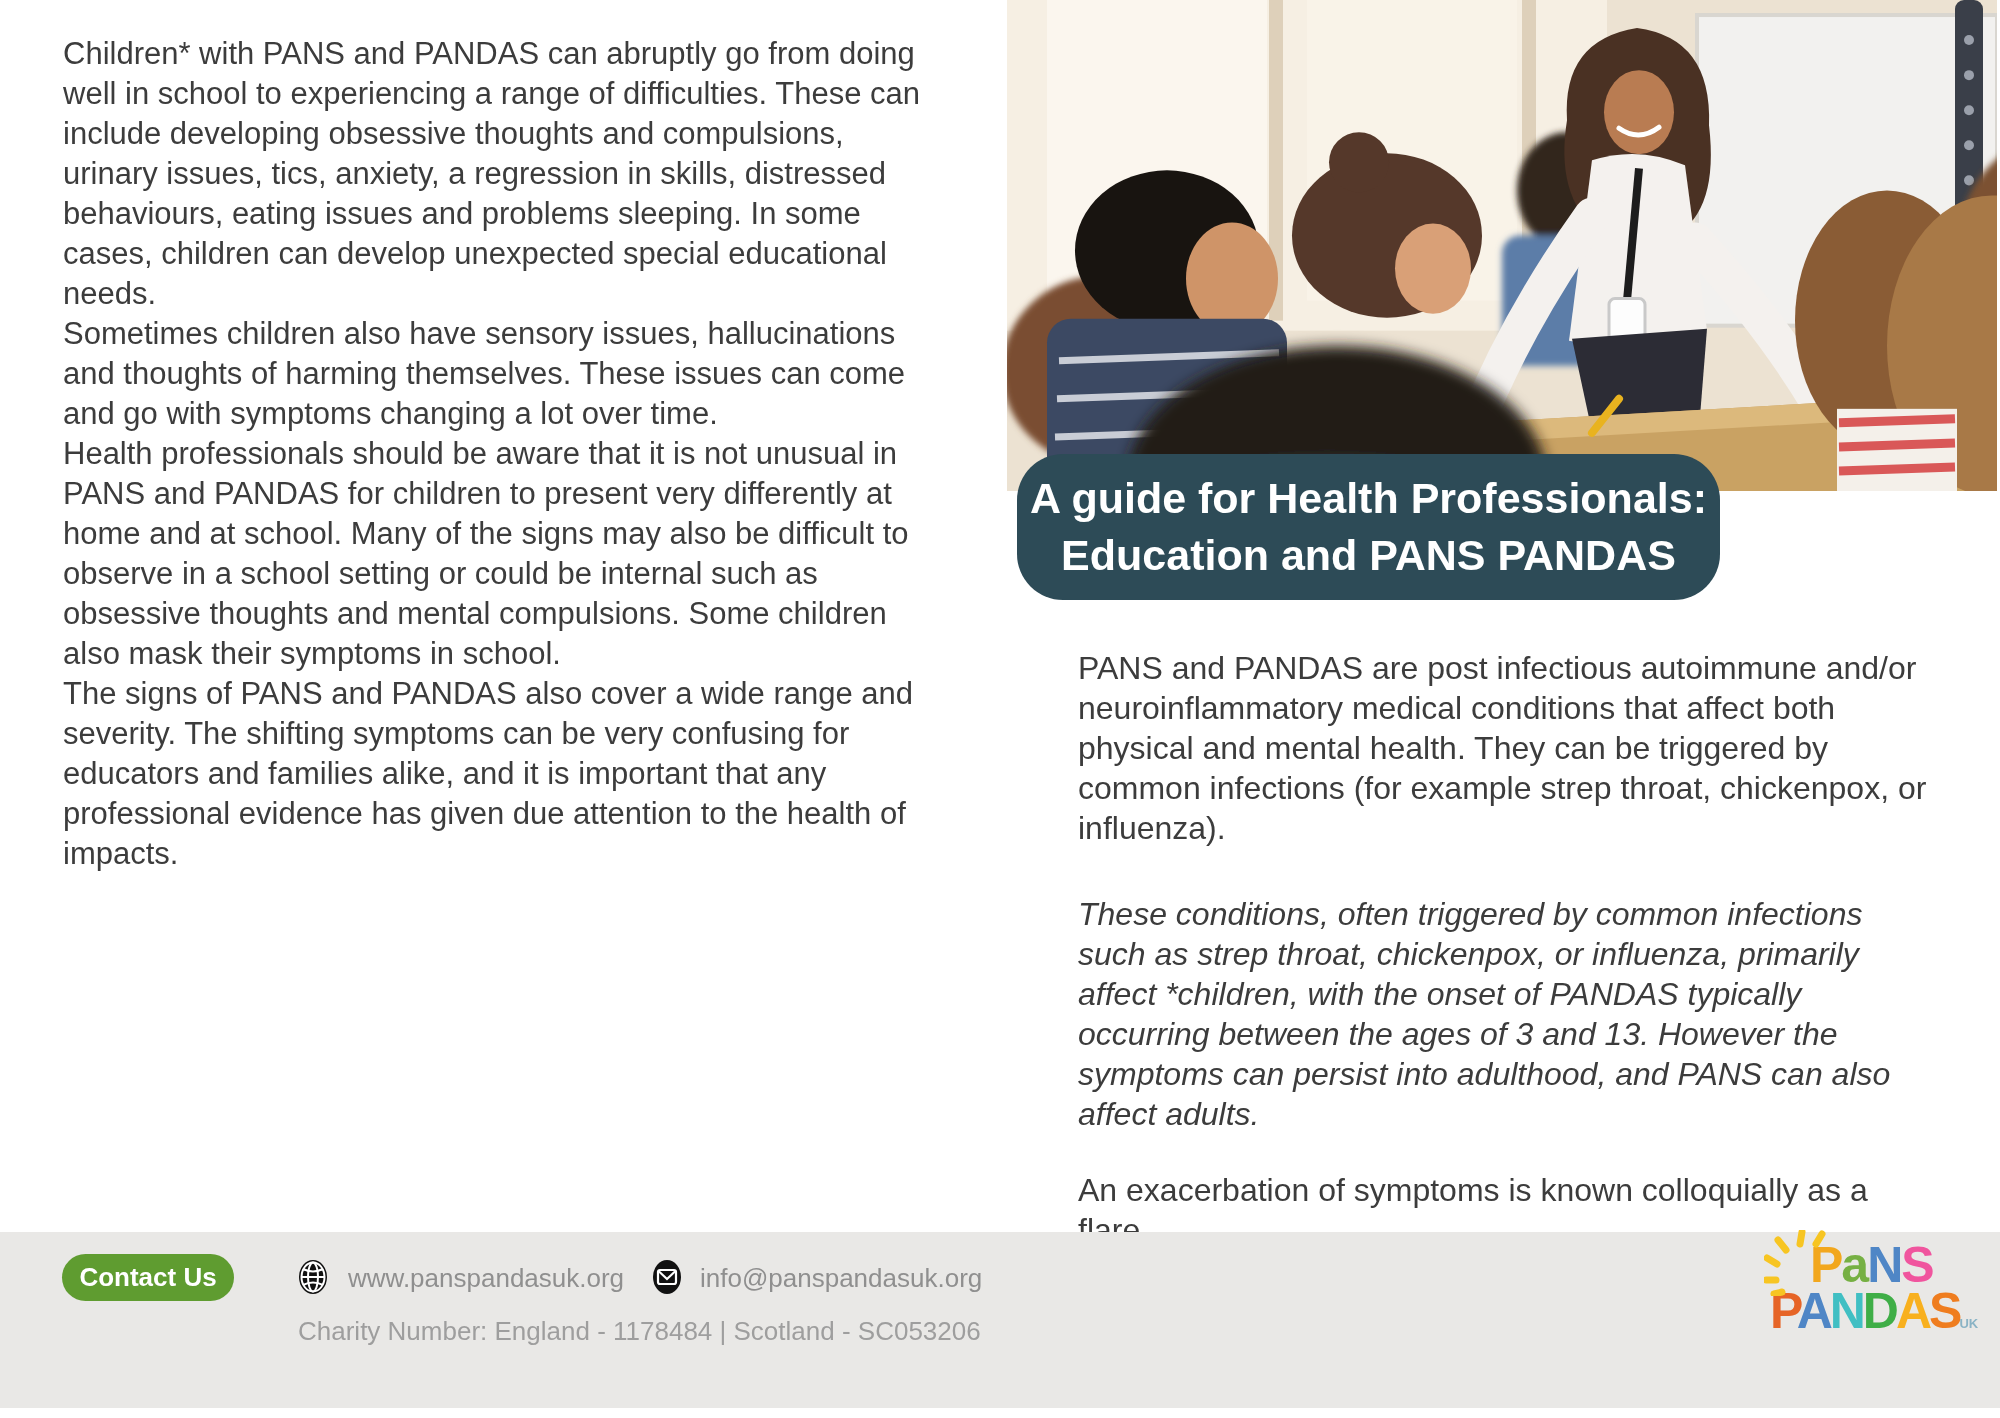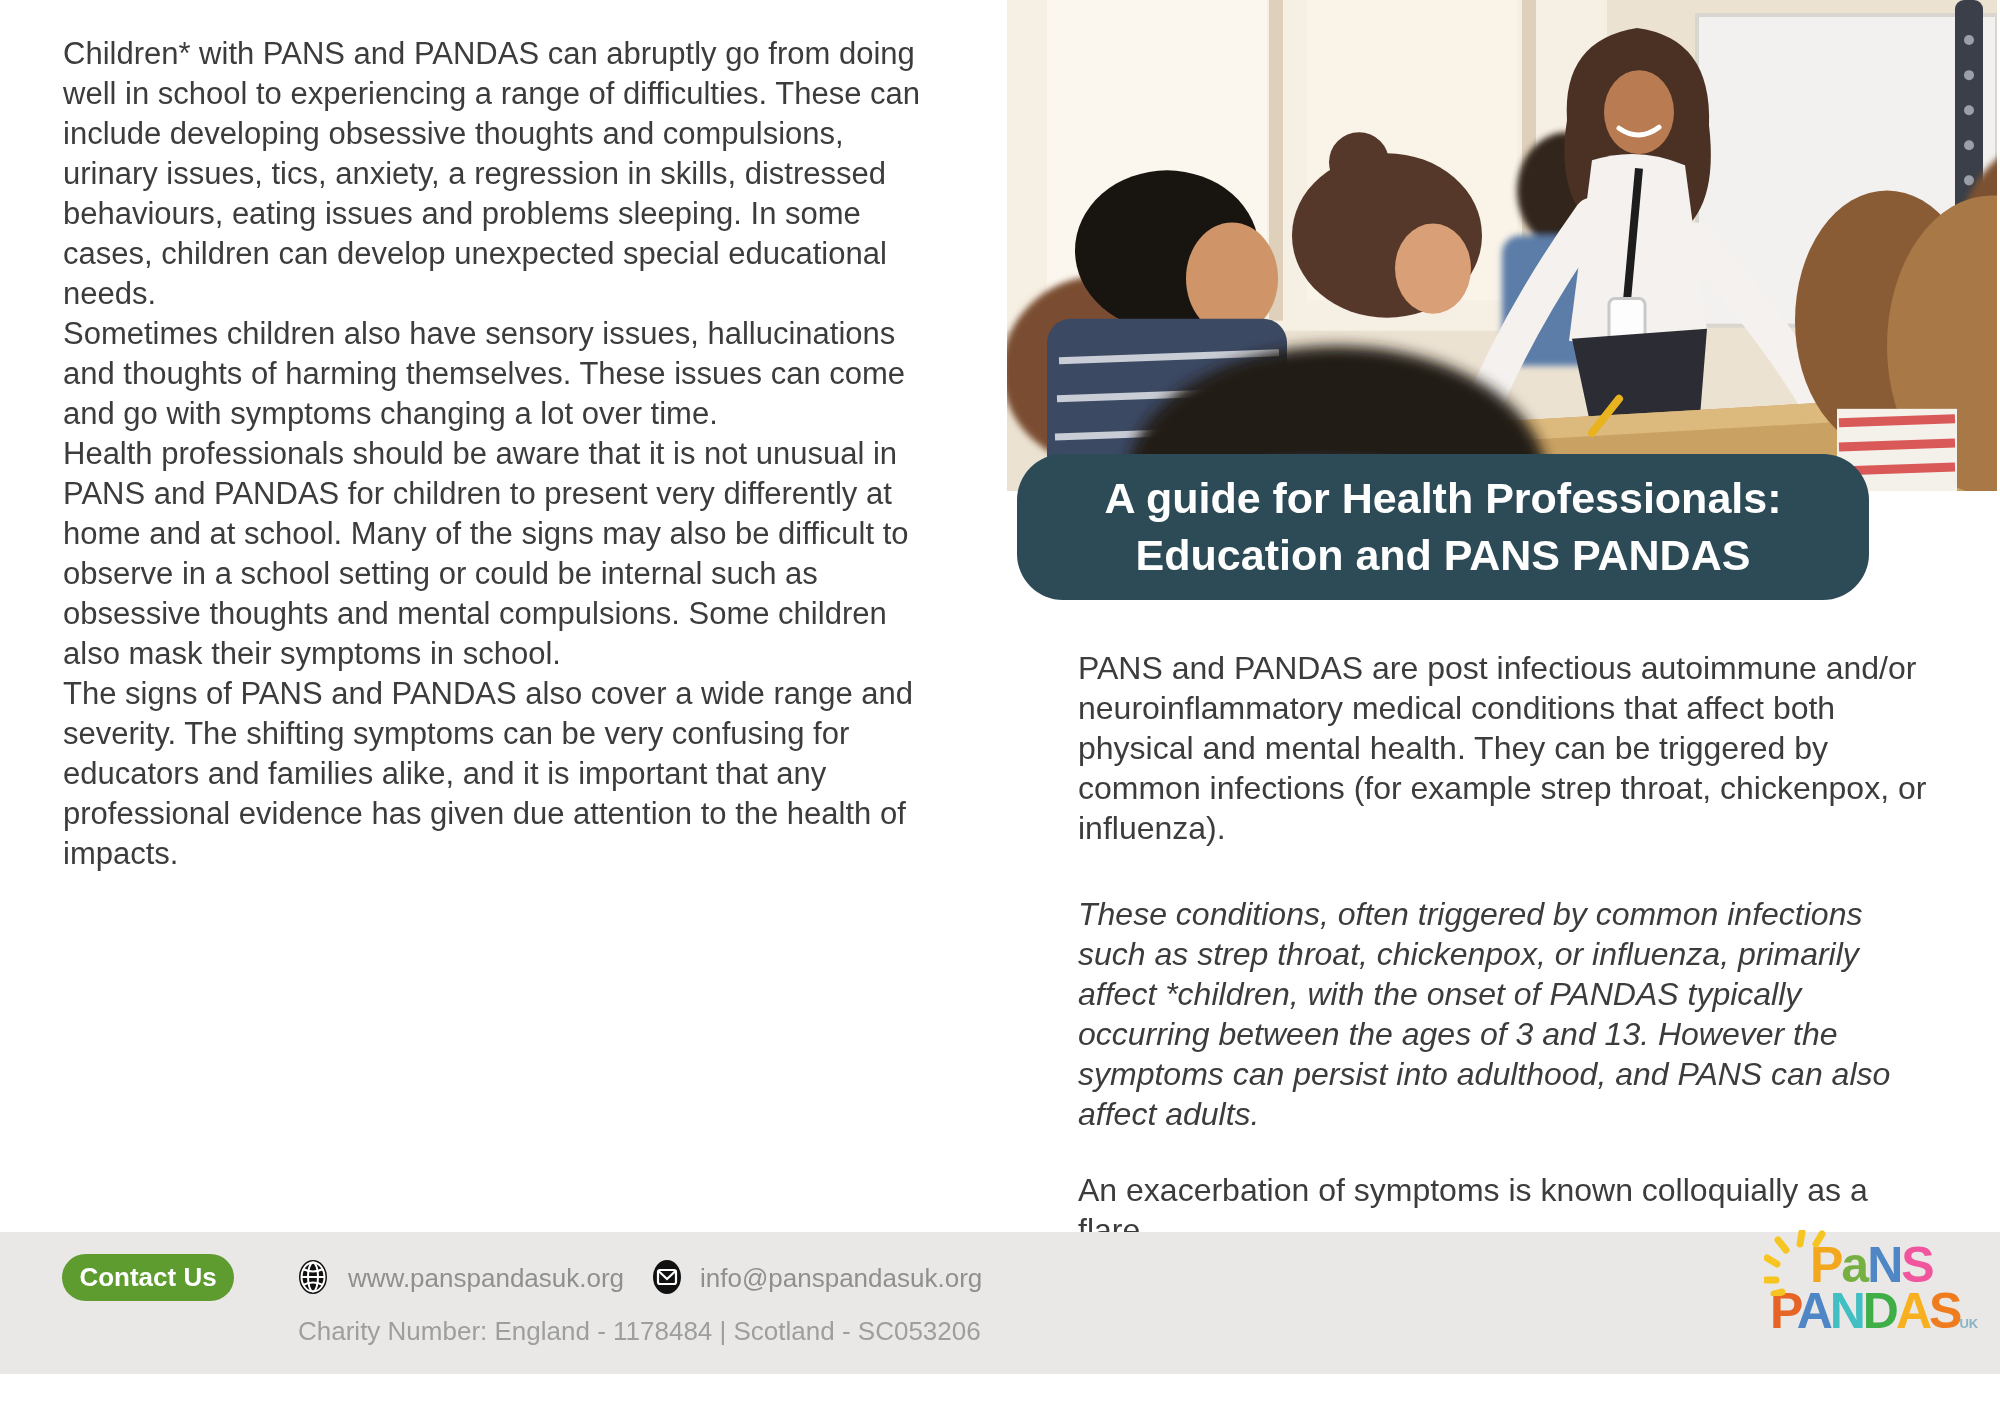--- a/index.html
+++ b/index.html
@@ -13,33 +13,33 @@
   .para + .para{}
   .highlight{
     width:640px;margin:26px auto 28px auto;text-align:center;
     font-size:30px;line-height:45px;font-weight:bold;color:#69a23a;
   }
   
   .photo{position:absolute;left:1007px;top:0;width:990px;height:491px;overflow:hidden;}
   .photo svg{display:block;width:100%;height:100%;}
   
   .banner{
-    position:absolute;left:1017px;top:454px;width:852px;height:146px;
+    position:absolute;left:1017px;top:454px;width:703px;height:146px;
     background:#2d4b57;border-radius:46px;display:flex;flex-direction:column;
     justify-content:center;align-items:center;
   }
   .banner span{display:block;color:#ffffff;font-weight:bold;font-size:43px;line-height:57px;}
   
   .right-col{position:absolute;left:1078px;top:648px;width:856px;}
   .right-col .para{font-size:32px;line-height:40px;}
   .right-col .para.gap1{margin-top:46px;font-style:italic;}
   .right-col .para.gap2{margin-top:36px;}
   .footnote{margin-top:34px;font-size:21.5px;line-height:28px;color:#3c3c3c;}
   
-  .footer{position:absolute;left:0;top:1232px;width:2000px;height:142px;background:#e9e8e6;}
+  .footer{position:absolute;left:0;top:1232px;width:2000px;height:176px;background:#e9e8e6;}
   .contact-btn{
     position:absolute;left:62px;top:22px;width:172px;height:47px;border-radius:25px;
     background:#5f9c30;border:none;display:flex;align-items:center;justify-content:center;
     color:#ffffff;font-weight:bold;font-size:26px;font-family:"Liberation Sans",sans-serif;cursor:pointer;
   }
   .icon-badge{position:absolute;width:38px;height:38px;top:26px;}
   .footer-link{position:absolute;top:31px;font-size:26px;color:#8f8f8f;text-decoration:none;text-align:right;}
   .charity{position:absolute;left:298px;top:84px;font-size:26px;color:#9e9e9e;}
   
   .logo{position:absolute;left:1770px;top:1240px;width:200px;height:125px;}

